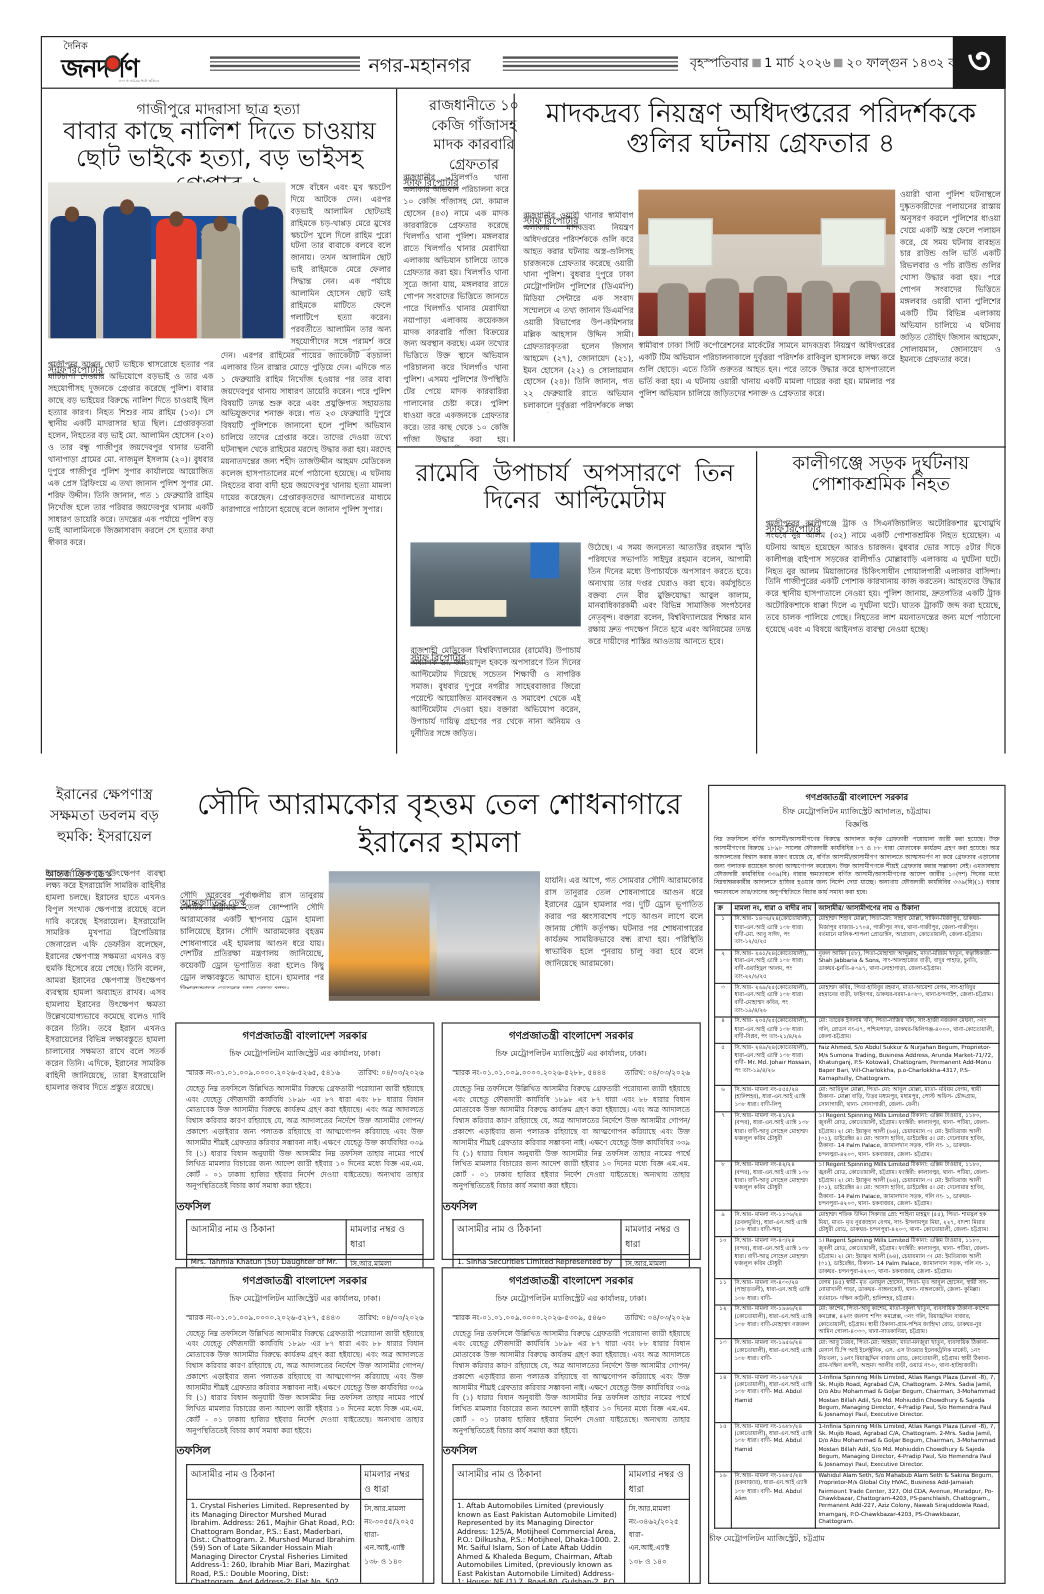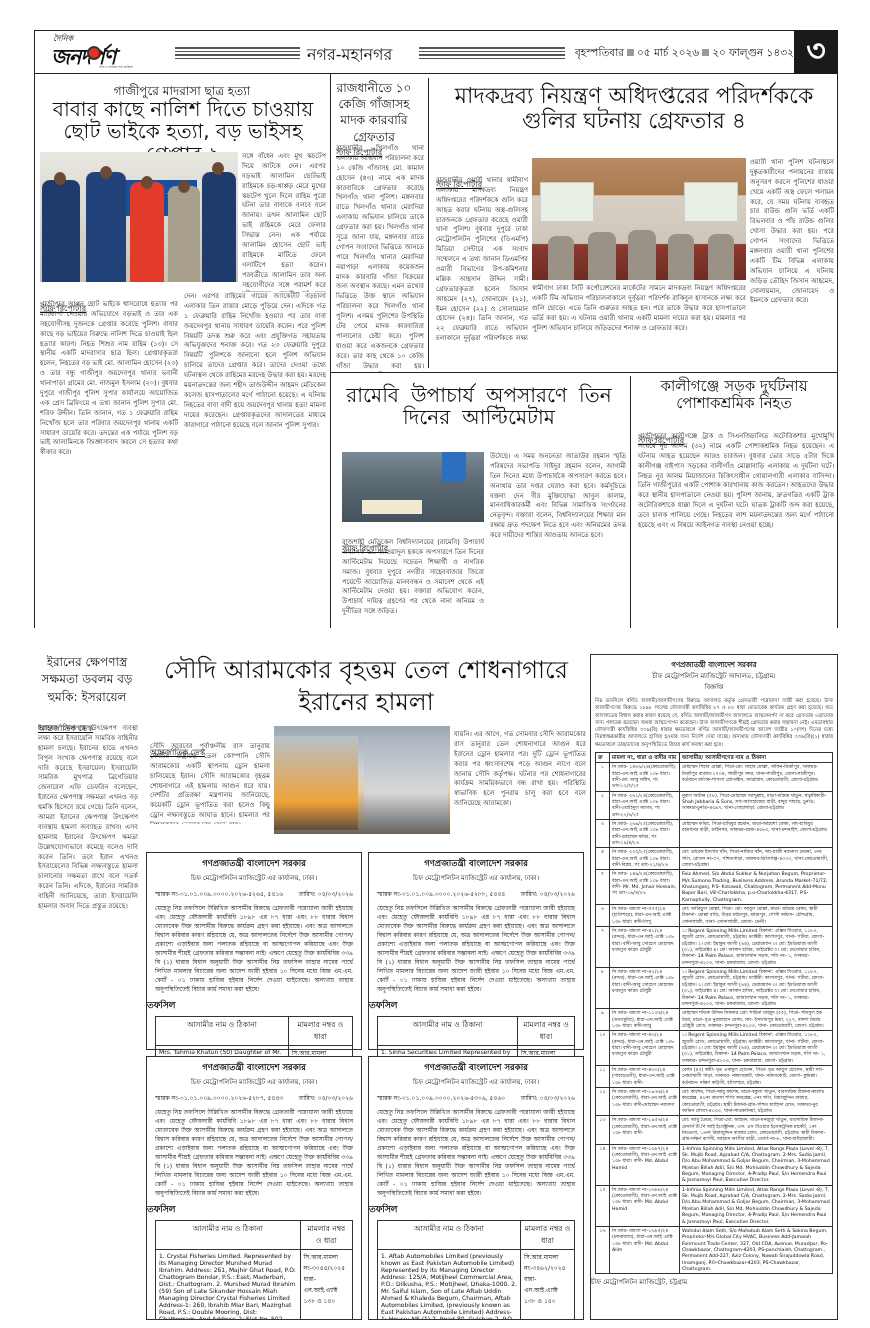--- a/index.html
+++ b/index.html
@@ -3,21 +3,21 @@
 <meta charset="utf-8">
 <style>
   * { box-sizing: border-box; margin: 0; padding: 0; }
   html, body { width: 870px; height: 1328px; background: #ffffff; overflow: hidden; }
   body { font-family: "DejaVu Serif", serif; color: #111; position: relative; }
 
   .page { position: absolute; left: 34px; top: 30px; width: 804px; height: 1290px; }
 
   
   .masthead { position: absolute; left: 0; top: 0; width: 804px; height: 44px; border: 1px solid #222; display: flex; align-items: center; }
-  .logo { position: absolute; left: 14px; top: 1px; width: 110px; height: 52px; font-style: italic; }
+  .logo { position: absolute; left: 14px; top: 1px; width: 110px; height: 52px; }
   .logo .pre { position: absolute; left: 4px; top: 0; font-size: 8px; font-family: "DejaVu Sans", sans-serif; }
   .logo .main { position: absolute; left: 2px; top: 9px; font-size: 21px; font-weight: bold; font-family: "DejaVu Sans", sans-serif; letter-spacing: -1px; }
   .logo .tag { position: absolute; left: 50px; top: 33px; font-size: 3px; color: #444; }
   .logo .emblem { position: absolute; left: 38px; top: 14px; width: 14px; height: 14px; border-radius: 50%; border: 2px solid #333; background: #d32; }
   .rule-lines { position: absolute; height: 12px; top: 16px; }
   .rule-lines span { display: block; height: 1.5px; background: #555; margin-bottom: 2px; }
   .section-name { position: absolute; left: 272px; top: 11px; font-size: 16px; font-family: "DejaVu Sans", sans-serif; }
   .date-line { position: absolute; left: 540px; top: 14px; font-size: 10.5px; font-family: "DejaVu Sans", sans-serif; }
   .date-line .sq { display: inline-block; width: 7px; height: 7px; background: #999; margin: 0 3px; }
   .page-num { position: absolute; right: -1px; top: -1px; width: 44px; height: 44px; background: #1a1a1a; color: #fff; font-size: 30px; font-weight: bold; display: flex; align-items: center; justify-content: center; font-family: "DejaVu Sans", sans-serif; }
@@ -44,21 +44,21 @@
   .section-bar { position: absolute; left: 0; top: 598px; width: 804px; height: 16px; background: #cfcfcf; border-top: 1px solid #888; border-bottom: 1px solid #888; text-align: center; font-size: 10px; font-family: "DejaVu Sans", sans-serif; line-height: 15px; }
 
   .notice { position: absolute; border: 1px solid #333; background: #fff; font-family: "DejaVu Sans", sans-serif; }
   .notice .n-title { text-align: center; font-size: 8.5px; font-weight: bold; margin-top: 4px; }
   .notice .n-sub { text-align: center; font-size: 6.5px; margin-top: 2px; }
   .notice .n-ref { display: flex; justify-content: space-between; font-size: 6px; margin: 5px 8px 3px; }
   .notice .n-body { font-size: 6px; line-height: 1.5; margin: 0 8px; text-align: justify; color: #222; }
   .notice .n-tofsil { text-align: left; font-size: 9px; font-weight: bold; margin: 5px 0 3px; }
   .notice table { border-collapse: collapse; margin: 0 8px; width: calc(100% - 16px); font-size: 6px; }
   .notice th, .notice td { border: 1px solid #333; padding: 2px 3px; vertical-align: top; text-align: left; }
-  .notice th { text-align: center; font-weight: normal; font-size: 7.5px; }
+  .notice th { font-weight: normal; font-size: 7.5px; }
   .notice .n-sign { text-align: center; font-size: 6.5px; border-top: 1px solid #333; margin-top: 5px; padding: 3px 0; }
 
   .big-notice { position: absolute; left: 556px; top: 624px; width: 248px; height: 666px; border: 1px solid #333; font-family: "DejaVu Sans", sans-serif; overflow: hidden; }
   .big-notice .n-title { text-align: center; font-size: 7px; font-weight: bold; margin-top: 4px; }
   .big-notice .n-sub { text-align: center; font-size: 6.5px; }
   .big-notice .n-body { font-size: 5px; line-height: 1.45; margin: 4px 4px; color: #222; text-align: justify; }
   .big-notice table { border-collapse: collapse; margin: 0 4px; width: calc(100% - 8px); font-size: 4.7px; line-height: 1.35; }
   .big-notice th, .big-notice td { border: 1px solid #333; padding: 1px 2px; vertical-align: top; text-align: left; }
   .big-notice th { font-size: 5.5px; font-weight: bold; }
   .big-notice td.sl { width: 14px; text-align: center; }
@@ -84,21 +84,21 @@
         <span></span>
       </div>
     <div class="section-name">নগর-মহানগর</div>
     <div class="rule-lines" style="left:384px;width:146px;">
         <span></span>
         <span></span>
         <span></span>
         <span></span>
       </div>
     <div class="date-line">
-      <span>বৃহস্পতিবার</span><span class="sq"></span><span>০৫ মার্চ ২০২৬</span><span class="sq"></span><span>২০ ফাল্গুন ১৪৩২ বাংলা</span>
+      <span>বৃহস্পতিবার</span><span class="sq"></span><span>1 মার্চ ২০২৬</span><span class="sq"></span><span>২০ ফাল্গুন ১৪৩২ বাংলা</span>
     </div>
     <div class="page-num">৩</div>
   </div>
 
   <div class="col-border" style="left:0;top:44px;height:554px;"></div>
   <div class="col-border" style="left:296px;top:44px;height:554px;"></div>
   <div class="col-border" style="left:803px;top:44px;height:554px;"></div>
 
   <div>
     <div class="kicker" style="left:0;top:52px;width:296px;">গাজীপুরে মাদরাসা ছাত্র হত্যা</div>
@@ -116,21 +116,21 @@
       <div class="fig" style="left:162px;width:34px;height:110px;background:#1f3b6e;"></div>
       <div class="head" style="left:172px;top:10px;"></div>
     </div>
     <div class="body-text" style="left:208px;top:122px;width:84px;height:140px;">সঙ্গে বাঁধেন এবং মুখ স্কচটেপ দিয়ে আটকে দেন। এরপর বড়ভাই আলামিন ছোটভাই রাহিমকে চড়-থাপ্পড় মেরে মুখের স্কচটেপ খুলে দিলে রাহিম পুরো ঘটনা তার বাবাকে বলবে বলে জানায়। তখন আলামিন ছোট ভাই রাহিমকে মেরে ফেলার সিদ্ধান্ত নেন। এক পর্যায়ে আলামিন হোসেন ছোট ভাই রাহিমকে মাটিতে ফেলে গলাটিপে হত্যা করেন। পরবর্তীতে আলামিন তার অন্য সহযোগীদের সঙ্গে পরামর্শ করে ঘটনাস্থলের পাশেই গর্ত করে লাশ গুম করার উদ্দেশ্যে মাটি চাপা</div>
     <div class="byline" style="left:6px;top:256px;">স্টাফ রিপোর্টার</div>
     <div class="body-text" style="left:6px;top:270px;width:138px;height:326px;">গাজীপুরে আপন ছোট ভাইকে শ্বাসরোধে হত্যার পর মাটিচাপা দেওয়ার অভিযোগে বড়ভাই ও তার এক সহযোগীসহ দুজনকে গ্রেপ্তার করেছে পুলিশ। বাবার কাছে বড় ভাইয়ের বিরুদ্ধে নালিশ দিতে চাওয়াই ছিল হত্যার কারণ। নিহত শিশুর নাম রাহিম (১৩)। সে স্থানীয় একটি মাদরাসার ছাত্র ছিল। গ্রেপ্তারকৃতরা হলেন, নিহতের বড় ভাই মো. আলামিন হোসেন (২৩) ও তার বন্ধু গাজীপুর জয়দেবপুর থানার ভবানী থানাপাড়া গ্রামের মো. নাজমুল ইসলাম (২০)। বুধবার দুপুরে গাজীপুর পুলিশ সুপার কার্যালয়ে আয়োজিত এক প্রেস ব্রিফিংয়ে এ তথ্য জানান পুলিশ সুপার মো. শরিফ উদ্দীন। তিনি জানান, গত ১ ফেব্রুয়ারি রাহিম নিখোঁজ হলে তার পরিবার জয়দেবপুর থানায় একটি সাধারণ ডায়েরি করে। তদন্তের এক পর্যায়ে পুলিশ বড় ভাই আলামিনকে জিজ্ঞাসাবাদ করলে সে হত্যার কথা স্বীকার করে।</div>
     <div class="body-text" style="left:150px;top:262px;width:142px;height:334px;">দেন। এরপর রাহিমের গায়ের জ্যাকেটটি বড়চালা এলাকার তিন রাস্তার মোড়ে পুড়িয়ে দেন। এদিকে গত ১ ফেব্রুয়ারি রাহিম নিখোঁজ হওয়ার পর তার বাবা জয়দেবপুর থানায় সাধারণ ডায়েরি করেন। পরে পুলিশ বিষয়টি তদন্ত শুরু করে এবং প্রযুক্তিগত সহায়তায় অভিযুক্তদের শনাক্ত করে। গত ২৩ ফেব্রুয়ারি দুপুরে বিষয়টি পুলিশকে জানানো হলে পুলিশ অভিযান চালিয়ে তাদের গ্রেপ্তার করে। তাদের দেওয়া তথ্যে ঘটনাস্থল থেকে রাহিমের মরদেহ উদ্ধার করা হয়। মরদেহ ময়নাতদন্তের জন্য শহীদ তাজউদ্দীন আহমদ মেডিকেল কলেজ হাসপাতালের মর্গে পাঠানো হয়েছে। এ ঘটনায় নিহতের বাবা বাদী হয়ে জয়দেবপুর থানায় হত্যা মামলা দায়ের করেছেন। গ্রেপ্তারকৃতদের আদালতের মাধ্যমে কারাগারে পাঠানো হয়েছে বলে জানান পুলিশ সুপার।</div>
   </div>
 
   <div>
-    <div class="headline" style="left:295px;top:50px;width:90px;font-size:12px;line-height:1.35;">রাজধানীতে ১০ কেজি গাঁজাসহ মাদক কারবারি গ্রেফতার</div>
+    <div class="headline" style="left:316px;top:50px;width:90px;font-size:12px;line-height:1.35;">রাজধানীতে ১০ কেজি গাঁজাসহ মাদক কারবারি গ্রেফতার</div>
     <div class="byline" style="left:302px;top:100px;">স্টাফ রিপোর্টার</div>
     <div class="body-text" style="left:302px;top:114px;width:88px;height:228px;">রাজধানীর খিলগাঁও থানা এলাকায় অভিযান পরিচালনা করে ১০ কেজি গাঁজাসহ মো. কামাল হোসেন (৪৩) নামে এক মাদক কারবারিকে গ্রেফতার করেছে খিলগাঁও থানা পুলিশ। মঙ্গলবার রাতে খিলগাঁও থানার মেরাদিয়া এলাকায় অভিযান চালিয়ে তাকে গ্রেফতার করা হয়। খিলগাঁও থানা সূত্রে জানা যায়, মঙ্গলবার রাতে গোপন সংবাদের ভিত্তিতে জানতে পারে খিলগাঁও থানার মেরাদিয়া নয়াপাড়া এলাকায় কয়েকজন মাদক কারবারি গাঁজা বিক্রয়ের জন্য অবস্থান করছে। এমন তথ্যের ভিত্তিতে উক্ত স্থানে অভিযান পরিচালনা করে খিলগাঁও থানা পুলিশ। এসময় পুলিশের উপস্থিতি টের পেয়ে মাদক কারবারিরা পালানোর চেষ্টা করে। পুলিশ ধাওয়া করে একজনকে গ্রেফতার করে। তার কাছ থেকে ১০ কেজি গাঁজা উদ্ধার করা হয়। গ্রেফতারকৃতের বিরুদ্ধে মাদকদ্রব্য নিয়ন্ত্রণ আইনে মামলা দায়ের করা হয়েছে বলে জানায় পুলিশ।</div>
   </div>
   <div class="col-border" style="left:394px;top:48px;height:290px;"></div>
 
   <div>
     <div class="headline" style="left:398px;top:54px;width:404px;font-size:22px;">মাদকদ্রব্য নিয়ন্ত্রণ অধিদপ্তরের পরিদর্শককে গুলির ঘটনায় গ্রেফতার ৪</div>
     <div class="byline" style="left:402px;top:132px;">স্টাফ রিপোর্টার</div>
     <div class="body-text" style="left:402px;top:146px;width:92px;height:168px;">রাজধানীর ওয়ারী থানার স্বামীবাগ এলাকায় মাদকদ্রব্য নিয়ন্ত্রণ অধিদপ্তরের পরিদর্শককে গুলি করে আহত করার ঘটনায় অস্ত্র-গুলিসহ চারজনকে গ্রেফতার করেছে ওয়ারী থানা পুলিশ। বুধবার দুপুরে ঢাকা মেট্রোপলিটন পুলিশের (ডিএমপি) মিডিয়া সেন্টারে এক সংবাদ সম্মেলনে এ তথ্য জানান ডিএমপির ওয়ারী বিভাগের উপ-কমিশনার মল্লিক আহসান উদ্দিন সামী। গ্রেফতারকৃতরা হলেন জিসান আহমেদ (২৭), জোনায়েদ (২১), ইমন হোসেন (২২) ও সোলায়মান হোসেন (২৪)। তিনি জানান, গত ২২ ফেব্রুয়ারি রাতে অভিযান চলাকালে দুর্বৃত্তরা পরিদর্শককে লক্ষ্য করে গুলি ছোড়ে।</div>
     <div class="photo photo-conf" style="left:498px;top:128px;width:214px;height:122px;">

